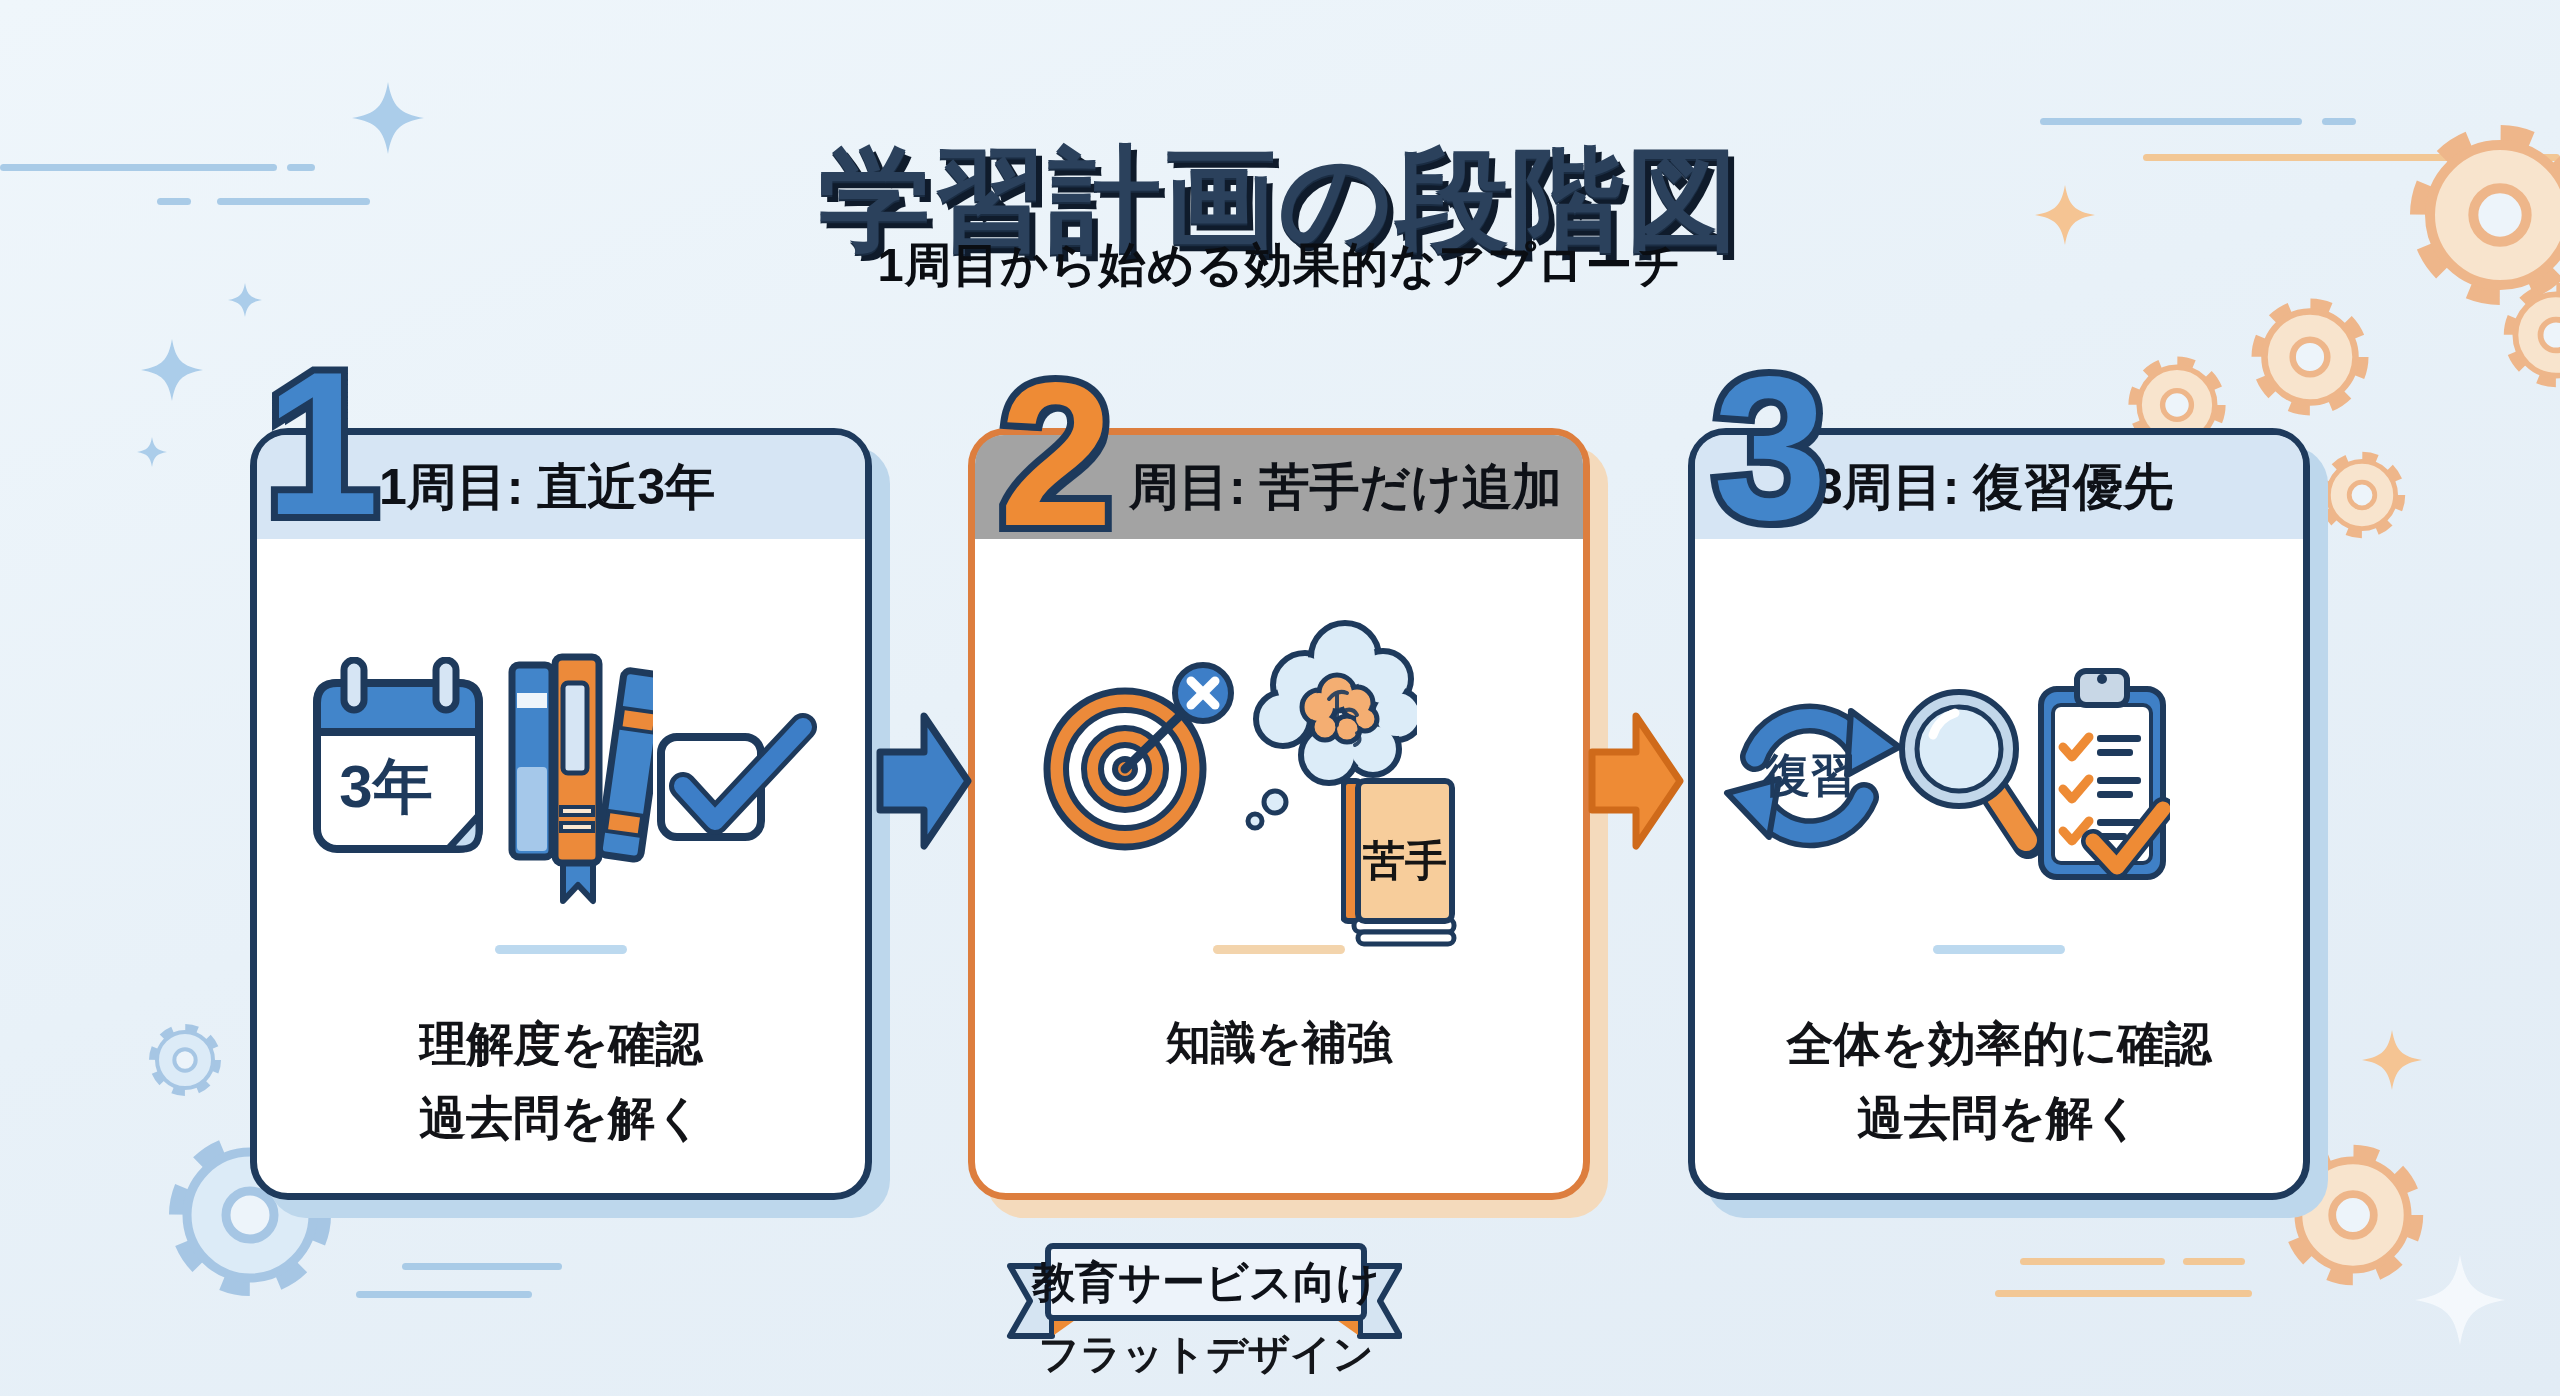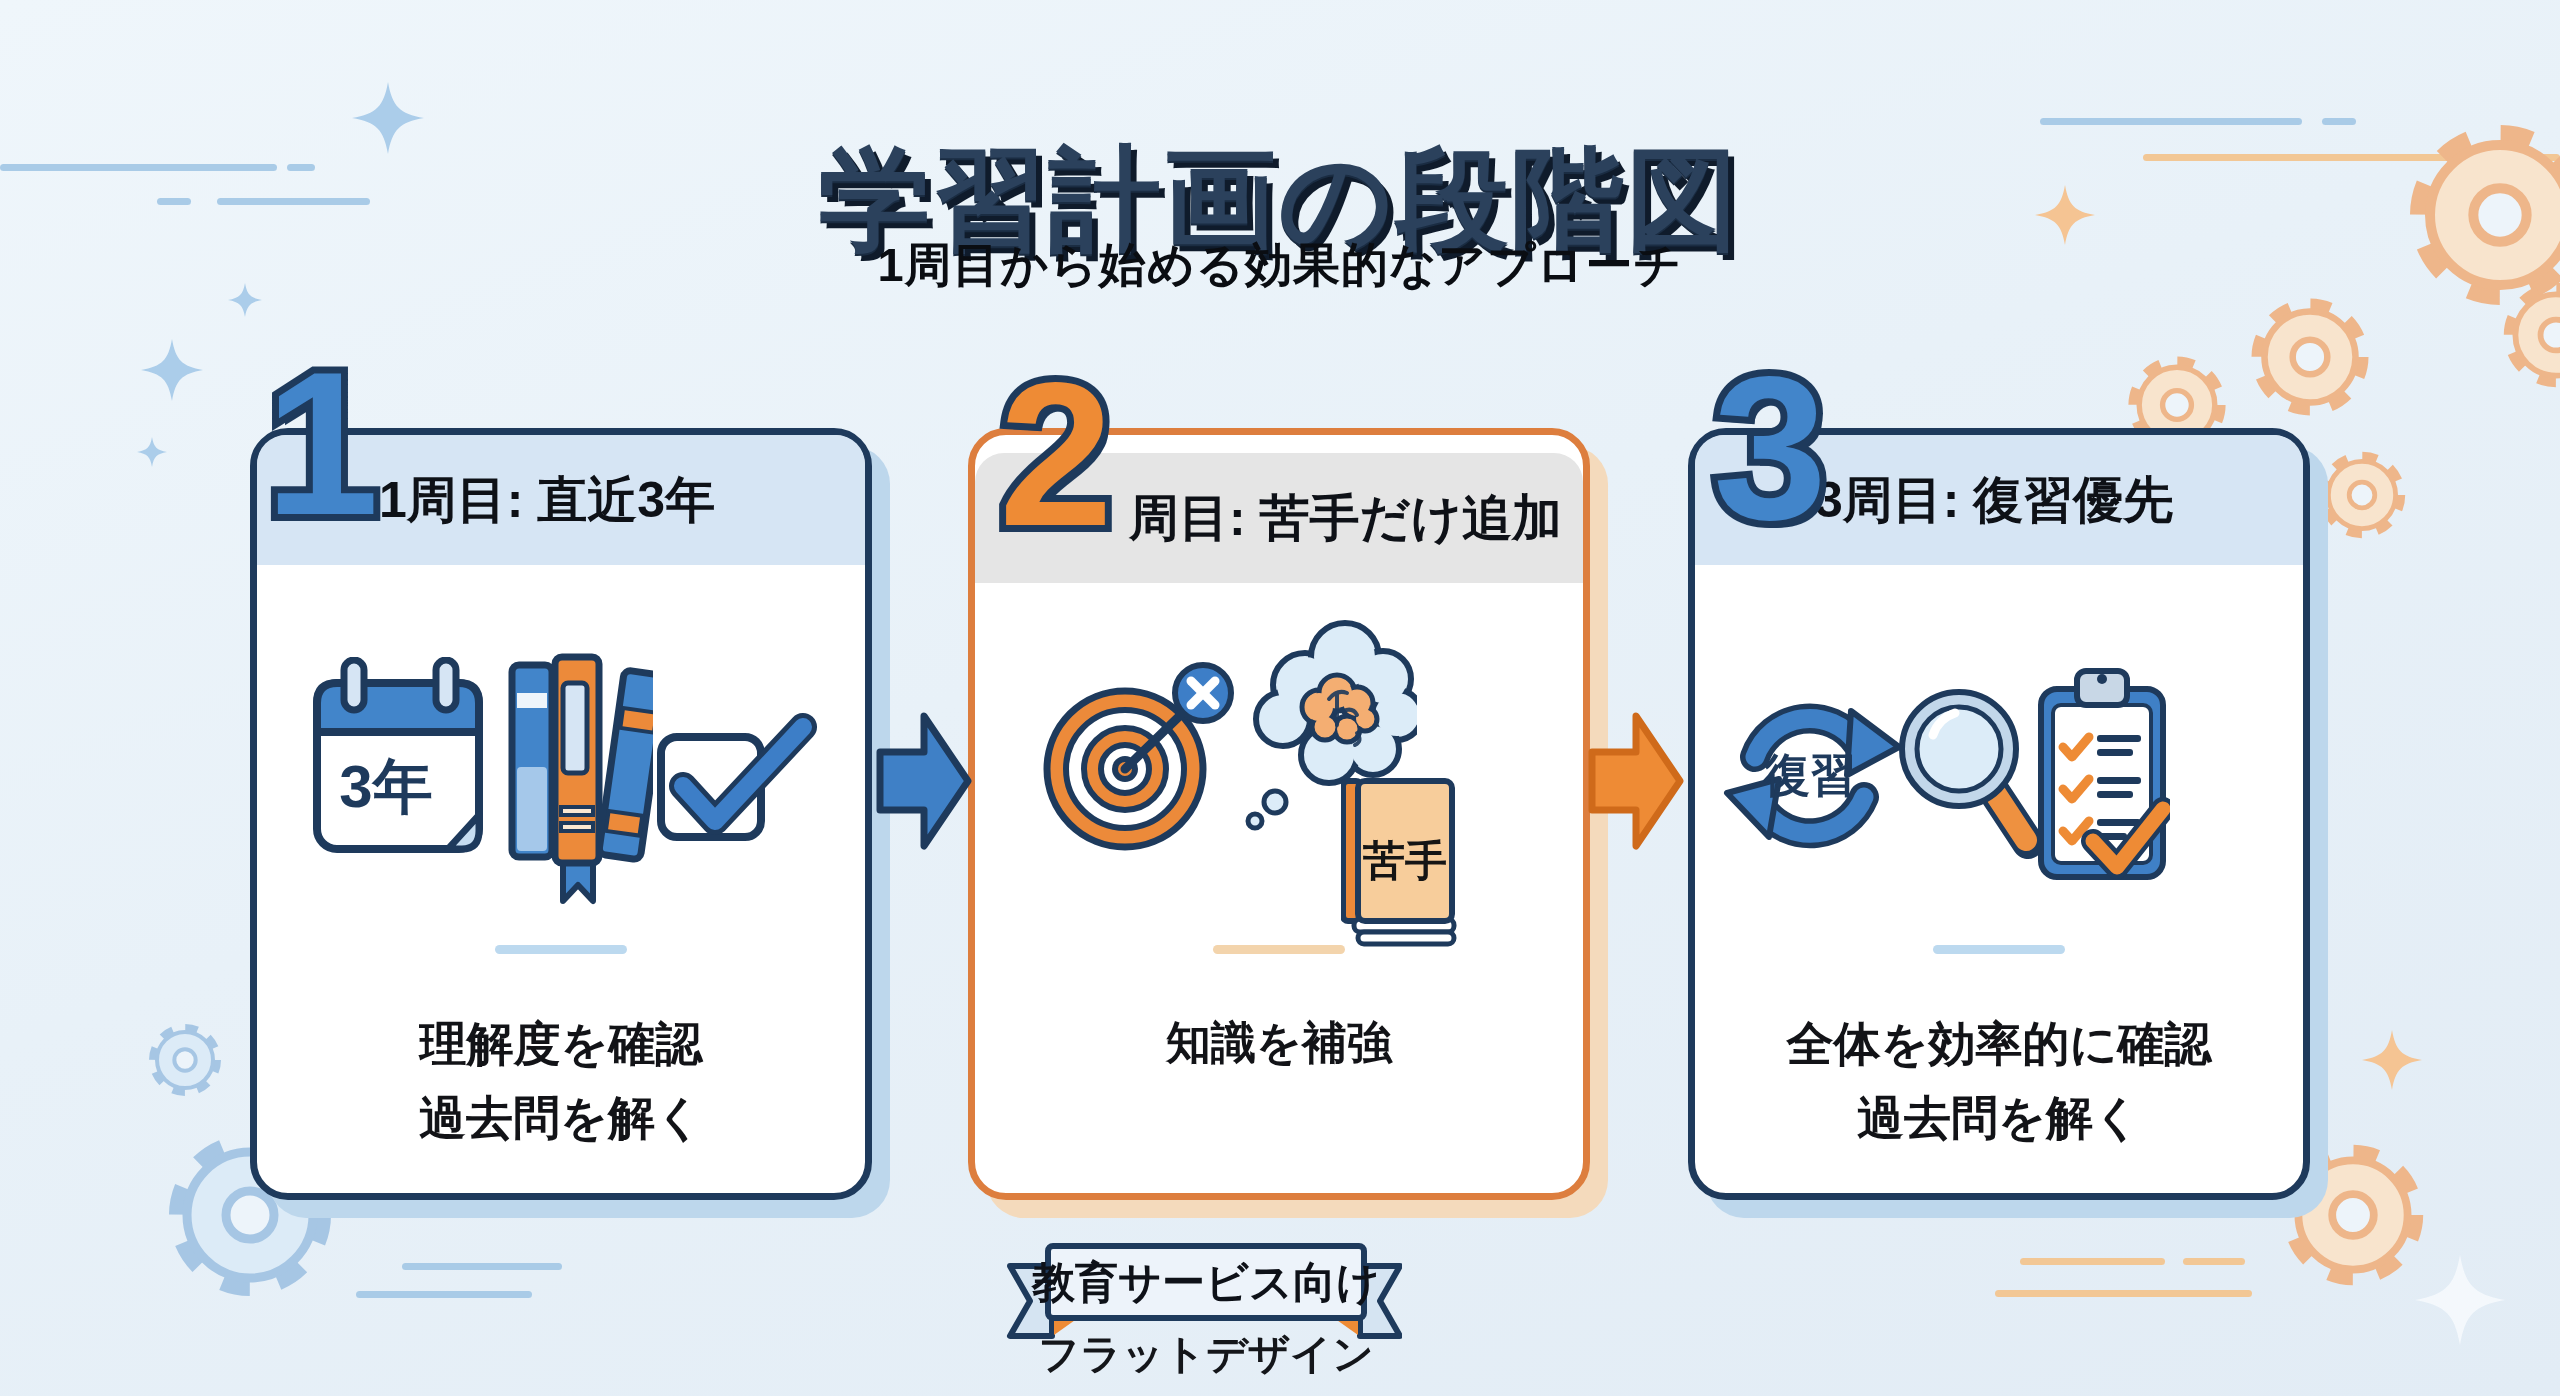--- a/index.html
+++ b/index.html
@@ -19,25 +19,25 @@
     font-size:47px;font-weight:bold;color:#0a0d12;letter-spacing:1px;
   }
   
   .card{
     position:absolute;top:428px;width:622px;height:772px;background:#ffffff;
     border:7px solid #1e3a5c;border-radius:38px;box-sizing:border-box;z-index:2;
   }
   .card.cblue{box-shadow:18px 18px 0 #bdd7ec;}
   .card.corange{border-color:#dd7e3e;box-shadow:18px 18px 0 #f4dabc;}
   .card-header{
-    position:absolute;left:0;top:0;right:0;height:130px;
+    position:absolute;left:0;top:0;right:0;height:104px;
     border-radius:29px 29px 0 0;display:flex;align-items:center;box-sizing:border-box;
   }
   .hblue{background:#d6e5f4;}
-  .hpeach{background:#e5e5e5;margin-top:18px;}
+  .hpeach{background:#a3a3a3;}
   .card-header span{font-size:50px;font-weight:bold;color:#0e1117;white-space:nowrap;}
   .step-number{position:absolute;z-index:6;width:200px;height:240px;pointer-events:none;}
   .step-number span{position:absolute;left:0;top:0;font-size:205px;font-weight:bold;line-height:1;}
   .num-stroke{-webkit-text-stroke:14px #1e3a5c;color:#1e3a5c;text-shadow:6px 7px 0 #1e3a5c;}
   .num-fill.bluefill{color:#4285ca;}
   .num-fill.orangefill{color:#ee8b35;}
   .divider{position:absolute;top:510px;left:50%;transform:translateX(-50%);
     width:132px;height:9px;border-radius:5px;}
   .dblue{background:#bcd9ef;}
   .dpeach{background:#f3d4ac;}

